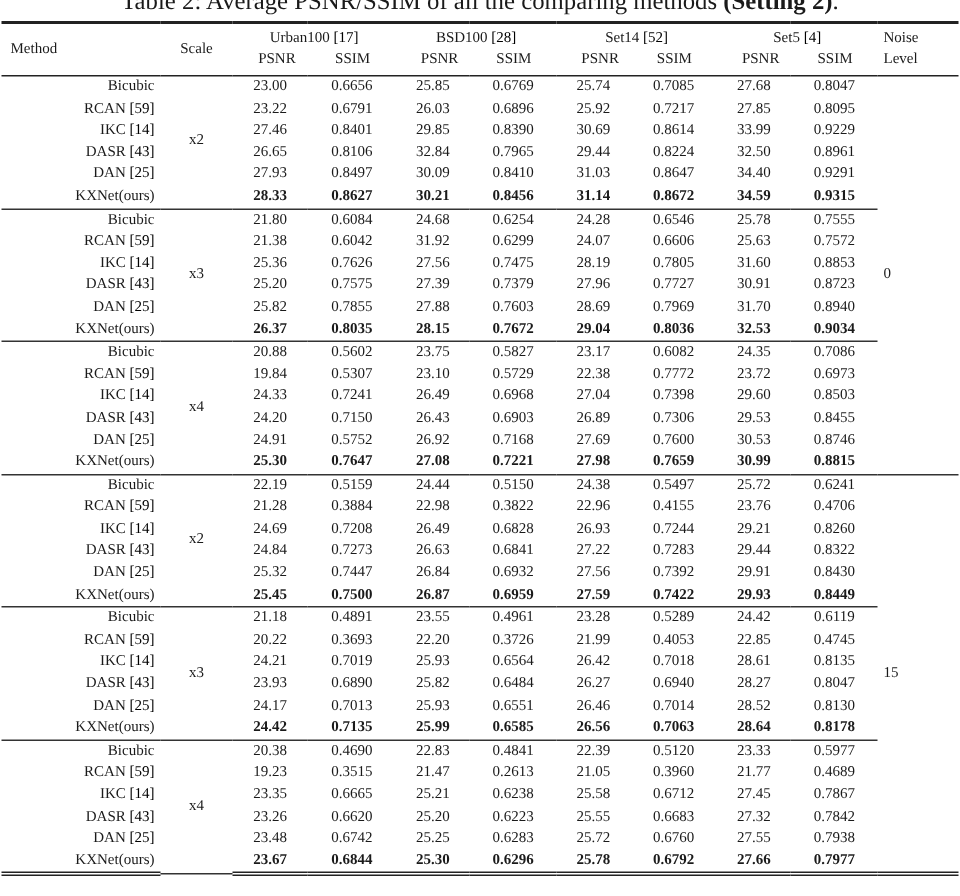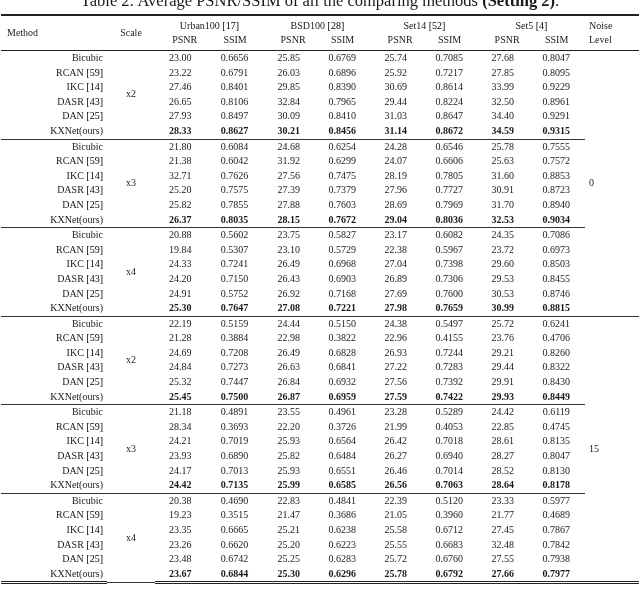--- a/index.html
+++ b/index.html
@@ -169,21 +169,21 @@
           <td class="num g">0.6042</td>
           <td class="num g">31.92</td>
           <td class="num g">0.6299</td>
           <td class="num g">24.07</td>
           <td class="num g">0.6606</td>
           <td class="num g">25.63</td>
           <td class="num g">0.7572</td>
         </tr>
         <tr>
           <td class="m g"><span>IKC </span><span class="ref">[14]</span></td>
-          <td class="num g">32.71</td>
+          <td class="num g">25.36</td>
           <td class="num g">0.7626</td>
           <td class="num g">27.56</td>
           <td class="num g">0.7475</td>
           <td class="num g">28.19</td>
           <td class="num g">0.7805</td>
           <td class="num g">31.60</td>
           <td class="num g">0.8853</td>
         </tr>
         <tr>
           <td class="m g"><span>DASR </span><span class="ref">[43]</span></td>
@@ -230,21 +230,21 @@
           <td class="num g">24.35</td>
           <td class="num g">0.7086</td>
         </tr>
         <tr>
           <td class="m g"><span>RCAN </span><span class="ref">[59]</span></td>
           <td class="num g">19.84</td>
           <td class="num g">0.5307</td>
           <td class="num g">23.10</td>
           <td class="num g">0.5729</td>
           <td class="num g">22.38</td>
-          <td class="num g">0.5967</td>
+          <td class="num g">0.7772</td>
           <td class="num g">23.72</td>
           <td class="num g">0.6973</td>
         </tr>
         <tr>
           <td class="m g"><span>IKC </span><span class="ref">[14]</span></td>
           <td class="num g">24.33</td>
           <td class="num g">0.7241</td>
           <td class="num g">26.49</td>
           <td class="num g">0.6968</td>
           <td class="num g">27.04</td>
@@ -360,21 +360,21 @@
           <td class="num g">0.4891</td>
           <td class="num g">23.55</td>
           <td class="num g">0.4961</td>
           <td class="num g">23.28</td>
           <td class="num g">0.5289</td>
           <td class="num g">24.42</td>
           <td class="num g">0.6119</td>
         </tr>
         <tr>
           <td class="m g"><span>RCAN </span><span class="ref">[59]</span></td>
-          <td class="num g">28.34</td>
+          <td class="num g">20.22</td>
           <td class="num g">0.3693</td>
           <td class="num g">22.20</td>
           <td class="num g">0.3726</td>
           <td class="num g">21.99</td>
           <td class="num g">0.4053</td>
           <td class="num g">22.85</td>
           <td class="num g">0.4745</td>
         </tr>
         <tr>
           <td class="m g"><span>IKC </span><span class="ref">[14]</span></td>
@@ -430,21 +430,21 @@
           <td class="num g">22.39</td>
           <td class="num g">0.5120</td>
           <td class="num g">23.33</td>
           <td class="num g">0.5977</td>
         </tr>
         <tr>
           <td class="m g"><span>RCAN </span><span class="ref">[59]</span></td>
           <td class="num g">19.23</td>
           <td class="num g">0.3515</td>
           <td class="num g">21.47</td>
-          <td class="num g">0.3686</td>
+          <td class="num g">0.2613</td>
           <td class="num g">21.05</td>
           <td class="num g">0.3960</td>
           <td class="num g">21.77</td>
           <td class="num g">0.4689</td>
         </tr>
         <tr>
           <td class="m g"><span>IKC </span><span class="ref">[14]</span></td>
           <td class="num g">23.35</td>
           <td class="num g">0.6665</td>
           <td class="num g">25.21</td>
@@ -455,21 +455,21 @@
           <td class="num g">0.7867</td>
         </tr>
         <tr>
           <td class="m g"><span>DASR </span><span class="ref">[43]</span></td>
           <td class="num g">23.26</td>
           <td class="num g">0.6620</td>
           <td class="num g">25.20</td>
           <td class="num g">0.6223</td>
           <td class="num g">25.55</td>
           <td class="num g">0.6683</td>
-          <td class="num g">32.48</td>
+          <td class="num g">27.32</td>
           <td class="num g">0.7842</td>
         </tr>
         <tr>
           <td class="m g"><span>DAN </span><span class="ref">[25]</span></td>
           <td class="num g">23.48</td>
           <td class="num g">0.6742</td>
           <td class="num g">25.25</td>
           <td class="num g">0.6283</td>
           <td class="num g">25.72</td>
           <td class="num g">0.6760</td>

